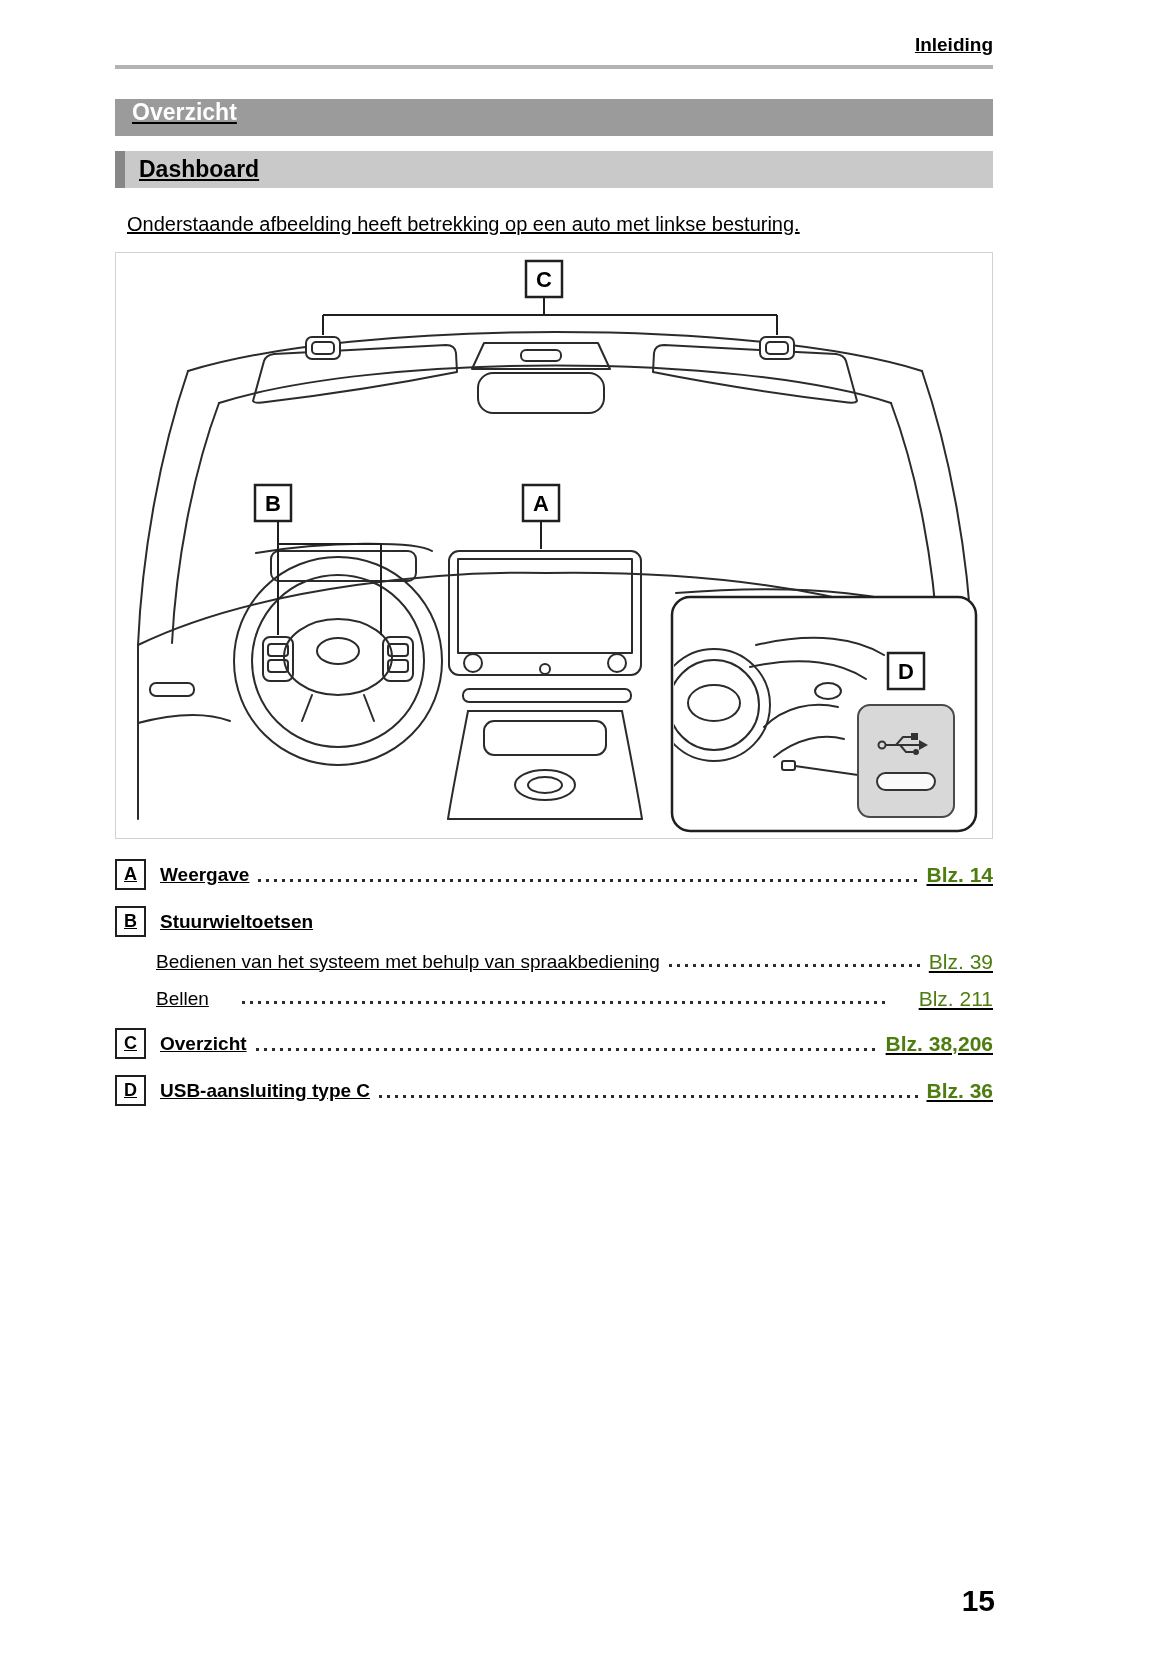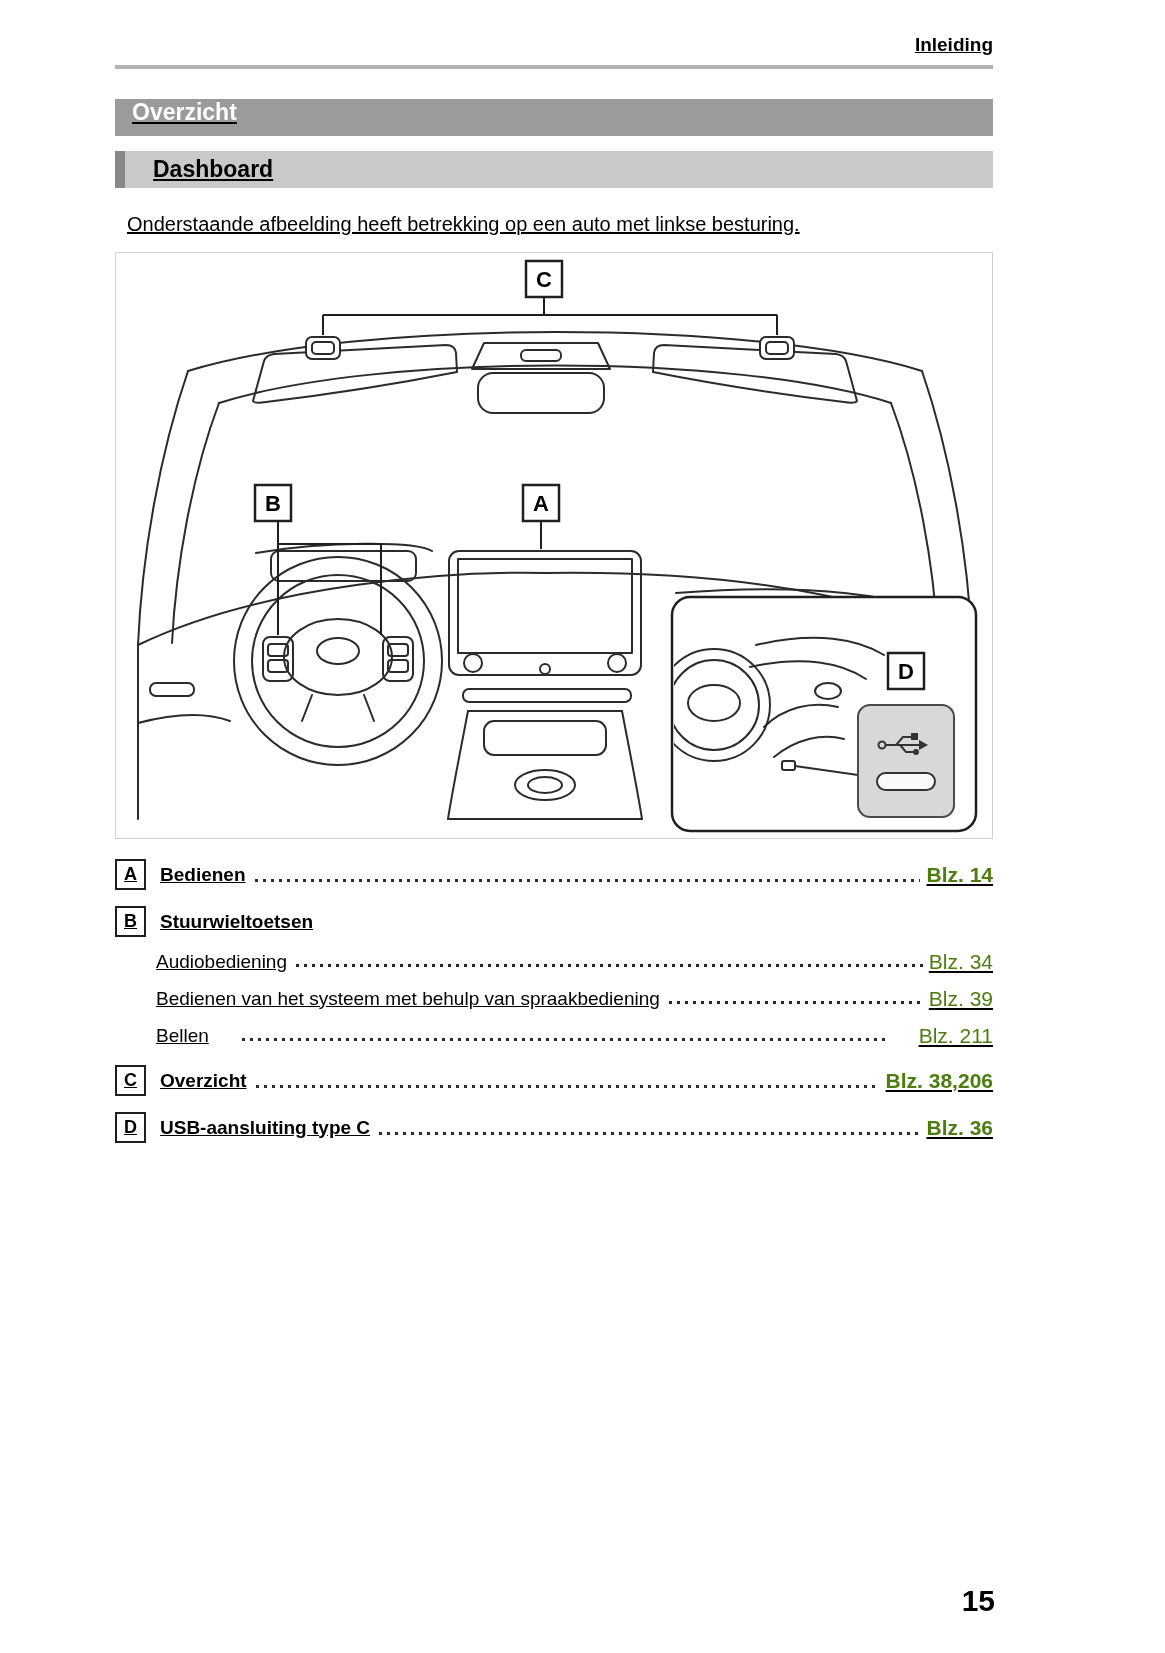--- a/index.html
+++ b/index.html
@@ -1,21 +1,21 @@
 <!DOCTYPE html>
 <html><head>
 <meta charset="utf-8">
 <style>
   html,body{margin:0;padding:0;background:#ffffff;}
   body{width:1165px;height:1653px;position:relative;font-family:"Liberation Sans",sans-serif;color:#000;overflow:hidden;}
   .content{position:absolute;left:115px;top:0;width:878px;text-decoration:underline;}
   .chapter{margin-top:34px;text-align:right;font-size:19px;font-weight:bold;}
   .rule{margin-top:9px;height:4px;background:#b3b3b3;}
   .banner-dark{margin-top:30px;height:37px;background:#9b9b9b;color:#fff;font-size:23px;font-weight:bold;display:flex;align-items:flex-start;padding-left:17px;box-sizing:border-box;}
-  .banner-light{margin-top:15px;height:37px;background:#c9c9c9;color:#000;font-size:23px;font-weight:bold;display:flex;align-items:center;position:relative;padding-left:38px;box-sizing:border-box;}
+  .banner-light{margin-top:15px;height:37px;background:#c9c9c9;color:#000;font-size:23px;font-weight:bold;display:flex;align-items:center;position:relative;padding-left:24px;box-sizing:border-box;}
   .banner-tab{position:absolute;left:0;top:0;width:10px;height:100%;background:#878787;}
   .intro{margin:24px 0 0 12px;font-size:20px;line-height:1.2;}
   .figure{margin-top:16px;width:876px;height:585px;border:1px solid #d2d2d2;background:#fff;}
   .figure svg{display:block;}
   .co{font-family:"Liberation Sans",sans-serif;font-size:22px;font-weight:bold;fill:#000;text-anchor:middle;}
   .legend{margin-top:20px;}
   .row{display:flex;align-items:center;margin-bottom:16px;min-height:27px;}
   .row.sub{padding-left:41px;margin-bottom:10px;}
   .row.sub.last{margin-bottom:16px;gap:24px;}
   .keybox{display:inline-flex;align-items:center;justify-content:center;width:27px;height:27px;border:2px solid #1f1f1f;font-weight:bold;font-size:18px;margin-right:14px;flex:0 0 auto;box-sizing:content-box;background:#fff;}
@@ -151,35 +151,30 @@
         <rect x="772" y="400" width="36" height="36" fill="#fff" stroke="#1f1f1f" stroke-width="2.5"></rect>
         <text x="790" y="426" class="co">D</text>
       </g>
     </svg>
   </div>
 
   <section class="legend">
 
     <div class="row main">
       <span class="keybox">A</span>
-      <span class="label">Bedienen</span>
+      <span class="label">Weergave</span>
       <span class="leader"></span>
       <span class="pageref">Blz. 14</span>
     </div>
 
     <div class="row main" style="margin-bottom:11px;">
       <span class="keybox">B</span>
       <span class="label">Stuurwieltoetsen</span>
     </div>
 
-    <div class="row sub">
-      <span class="label">Audiobediening</span>
-      <span class="leader"></span>
-      <span class="pageref">Blz. 34</span>
-    </div>
 
     <div class="row sub">
       <span class="label">Bedienen van het systeem met behulp van spraakbediening</span>
       <span class="leader"></span>
       <span class="pageref">Blz. 39</span>
     </div>
 
     <div class="row sub last">
       <span class="label">Bellen</span>
       <span class="leader"></span>

